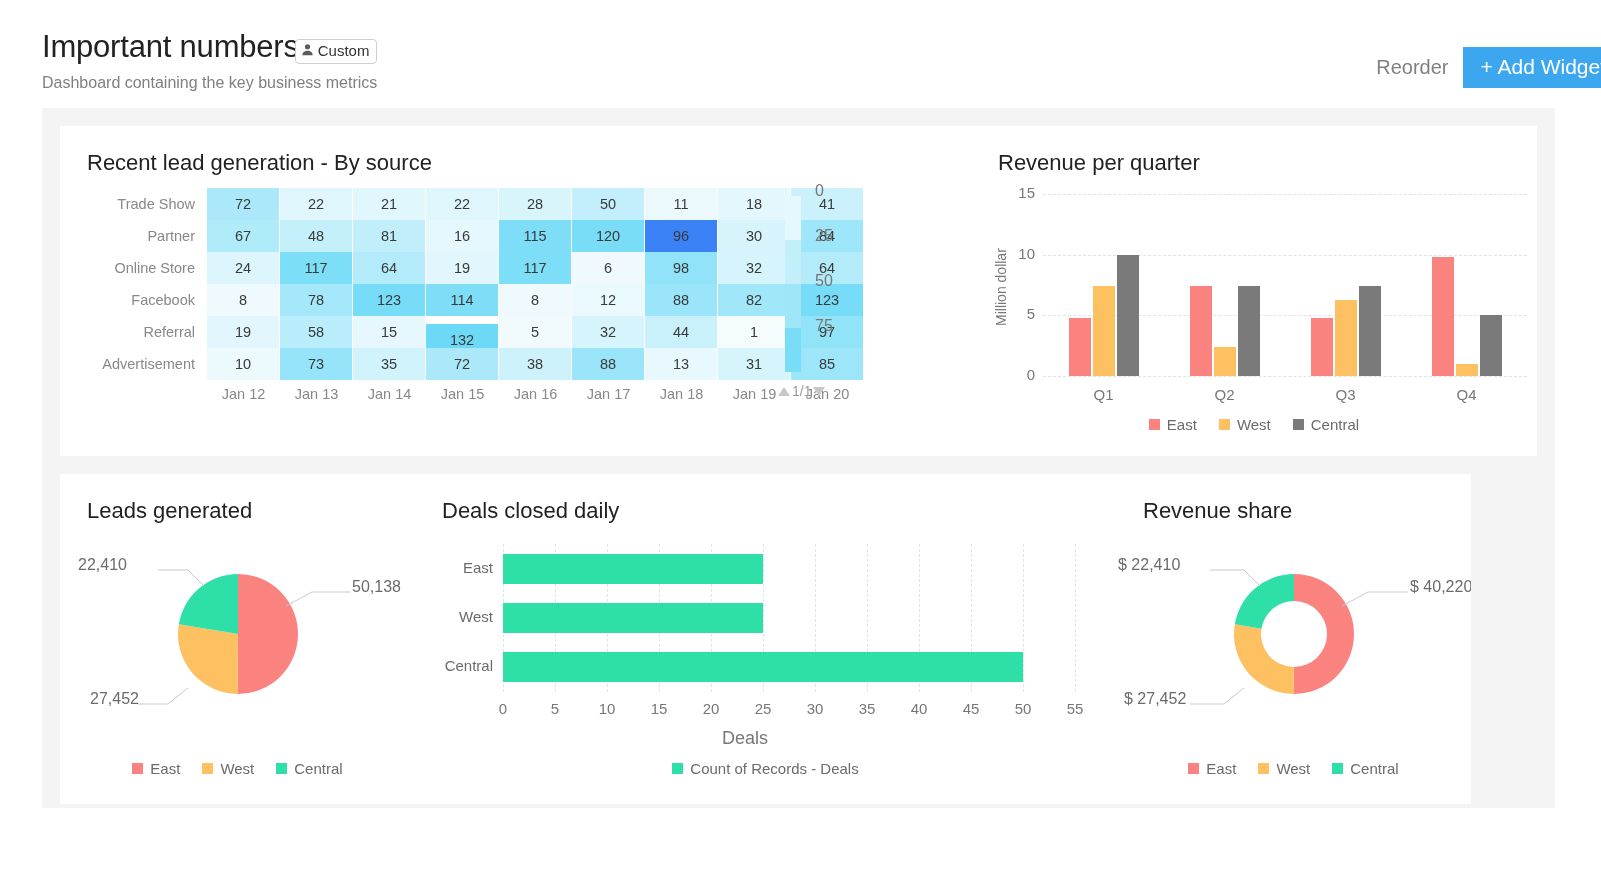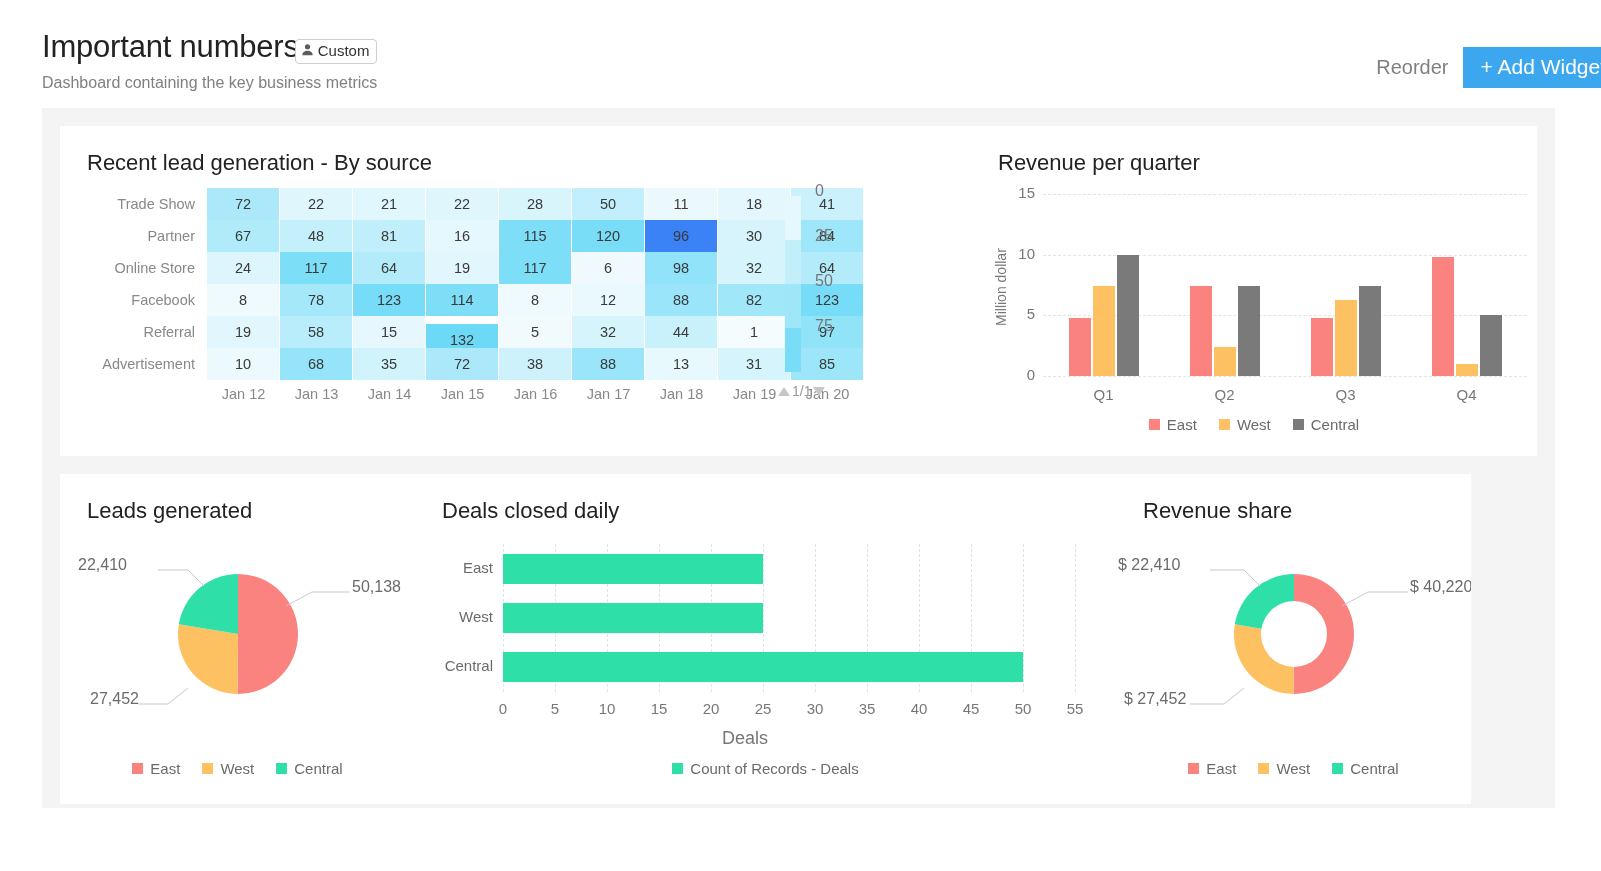--- a/index.html
+++ b/index.html
@@ -196,21 +196,21 @@
                 <div class="hm-cell" style="background: rgb(230, 248, 253);">15</div>
                 <div class="hm-cell" style="background: rgb(108, 218, 246); margin-top: 8px;">132</div>
                 <div class="hm-cell" style="background: rgb(241, 251, 254);">5</div>
                 <div class="hm-cell" style="background: rgb(213, 244, 252);">32</div>
                 <div class="hm-cell" style="background: rgb(200, 241, 251);">44</div>
                 <div class="hm-cell" style="background: rgb(245, 252, 254);">1</div>
                 <div class="hm-cell" style="background: rgb(145, 227, 248);">97</div>
               </div>
               <div class="hm-row">
                 <div class="hm-cell" style="background: rgb(236, 249, 253);">10</div>
-                <div class="hm-cell" style="background: rgb(150, 228, 249);">68</div>
+                <div class="hm-cell" style="background: rgb(150, 228, 249);">73</div>
                 <div class="hm-cell" style="background: rgb(209, 243, 252);">35</div>
                 <div class="hm-cell" style="background: rgb(171, 233, 250);">72</div>
                 <div class="hm-cell" style="background: rgb(206, 242, 252);">38</div>
                 <div class="hm-cell" style="background: rgb(154, 229, 249);">88</div>
                 <div class="hm-cell" style="background: rgb(232, 249, 253);">13</div>
                 <div class="hm-cell" style="background: rgb(214, 244, 252);">31</div>
                 <div class="hm-cell" style="background: rgb(157, 230, 249);">85</div>
               </div>
             </div>
         </div>

